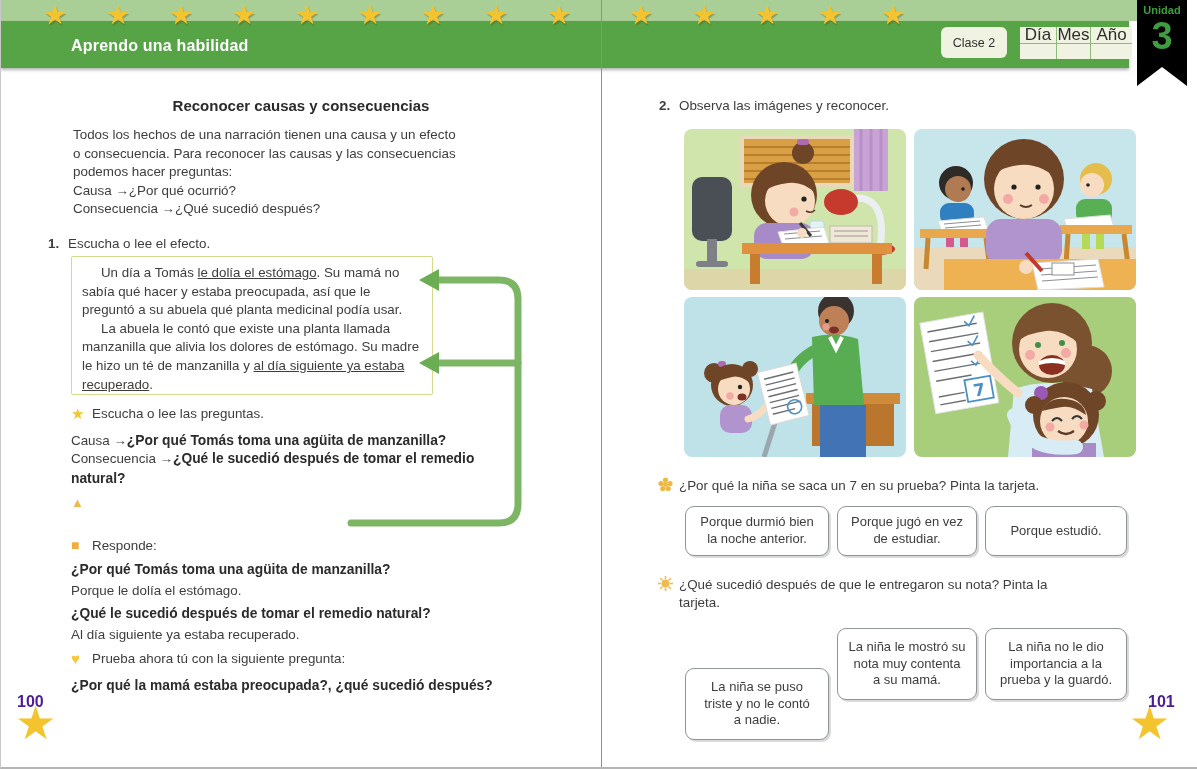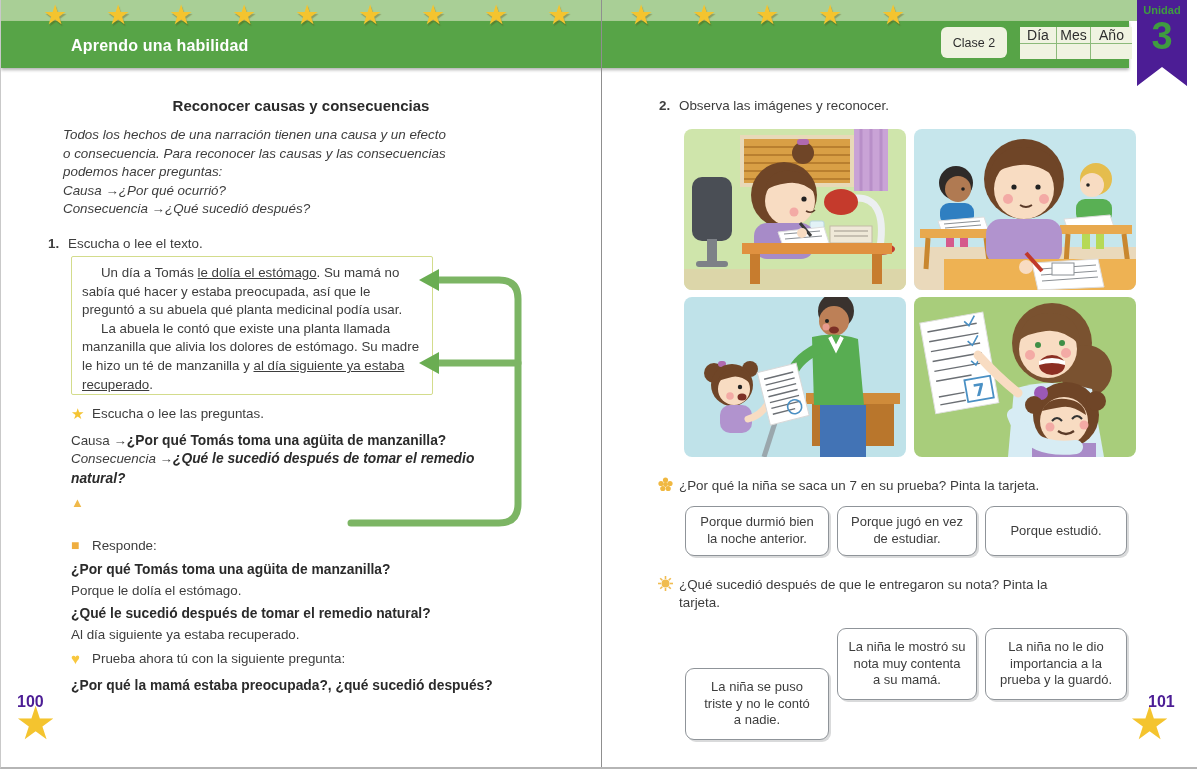--- a/index.html
+++ b/index.html
@@ -8,25 +8,25 @@
         border-left:1px solid #c9c9c9;border-bottom:2px solid #b5b5b5;box-sizing:border-box;}
   .abs{position:absolute;}
   
   .strip{left:0;top:0;width:1136px;height:21px;background:#a9cf96;}
   .bar{left:0;top:21px;width:1128px;height:47px;background:#57a447;box-shadow:0 2px 3px rgba(0,0,0,.3);}
   .hstar{top:2px;font-size:27px;line-height:27px;color:#f4c42f;text-shadow:1px 2px 1px rgba(90,70,10,.35);}
   .htitle{left:70px;top:37px;color:#fff;font-weight:bold;font-size:16px;letter-spacing:.2px;}
   .clase{left:940px;top:27px;width:66px;height:31px;background:#f0f3e1;border-radius:6px;
          display:flex;align-items:center;justify-content:center;font-size:12.5px;color:#2e2e2e;}
   .datetbl{left:1019px;top:27px;width:112px;height:32px;background:#f0f3e1;display:grid;
-           grid-template-columns:36px 34px 42px;grid-template-rows:16px 16px;font-size:14px;color:#2e2e2e;}
+           grid-template-columns:36px 34px 42px;grid-template-rows:16px 16px;font-size:17px;color:#2e2e2e;}
   .datetbl div{display:flex;align-items:center;justify-content:center;border-left:1px solid #8cba7a;border-top:1px solid #8cba7a;}
   .datetbl div:nth-child(1),.datetbl div:nth-child(2),.datetbl div:nth-child(3){border-top:none;}
   .datetbl div:nth-child(1),.datetbl div:nth-child(4){border-left:none;}
-  .ribbon{left:1136px;top:0;width:50px;height:86px;background:#4c1d95;
+  .ribbon{left:1136px;top:0;width:50px;height:86px;background:#000000;
           clip-path:polygon(0 0,100% 0,100% 100%,50% 78%,0 100%);text-align:center;
           box-shadow:0 2px 2px rgba(0,0,0,.25);}
   .ribbon .u{font-size:11px;font-weight:bold;color:#3f9c40;margin-top:4px;}
   .ribbon .n{font-size:38px;font-weight:bold;color:#3f9c40;line-height:1;margin-top:1px;}
   .divider{left:600px;top:0;width:1px;height:769px;background:#8f8f8f;}
   
   .preline{white-space:pre-line;}
   .heading{left:70px;top:97px;width:460px;text-align:center;font-weight:bold;font-size:15px;color:#2b2b2b;}
   .body13{font-size:13.4px;line-height:1.38;}
   .numitem{display:flex;font-size:13.4px;}
@@ -91,29 +91,29 @@
 
   <div class="abs ribbon">
     <div class="u">Unidad</div>
     <div class="n">3</div>
   </div>
 
   <div class="abs divider"></div>
 
   <div class="abs heading">Reconocer causas y consecuencias</div>
 
-  <div class="abs body13 preline" style="left:62px;top:126px;width:485px;font-style:italic;">Todos los hechos de una narración tienen una causa y un efecto
+  <div class="abs body13 preline" style="left:72px;top:126px;width:485px;">Todos los hechos de una narración tienen una causa y un efecto
 o consecuencia.  Para reconocer las causas y las consecuencias
 podemos hacer preguntas:
 Causa →¿Por qué ocurrió?
 Consecuencia →¿Qué sucedió después?</div>
 
   <div class="abs numitem" style="left:47px;top:236px;width:480px;">
     <span class="num">1.</span>
-    <span>Escucha o lee el texto.</span>
+    <span>Escucha o lee el efecto.</span>
   </div>
 
   <div class="abs storybox">
     <p><span>Un día a Tomás </span><span class="ul">le dolía el estómago</span><span>. Su mamá no sabía qué hacer y estaba preocupada, así que le preguntó a su abuela qué planta medicinal podía usar.</span></p>
     <p><span>La abuela le contó que existe una planta llamada manzanilla que alivia los dolores de estómago. Su madre le hizo un té de manzanilla y </span><span class="ul">al día siguiente ya estaba recuperado</span><span>.</span></p>
   </div>
 
   <svg class="abs" style="left:340px;top:258px;" width="205" height="278" viewBox="0 0 205 278">
     <path d="M 96 22 H 158 Q 177 22 177 41 V 246 Q 177 265 158 265 H 10" fill="none" stroke="#7cb564" stroke-width="7" stroke-linejoin="round" stroke-linecap="round"></path>
     <path d="M 96 105 H 177" fill="none" stroke="#7cb564" stroke-width="7" stroke-linecap="round"></path>
@@ -123,21 +123,21 @@
 
   <div class="abs bullline" style="left:70px;top:405px;width:470px;">
     <span class="bull star-b">★</span>
     <span>Escucha o lee las preguntas.</span>
   </div>
 
   <div class="abs body13" style="left:70px;top:431px;width:470px;">
     <span>Causa →</span><span class="boldq">¿Por qué Tomás toma una agüita de manzanilla?</span>
   </div>
 
-  <div class="abs body13" style="left:70px;top:449px;width:452px;font-style:italic;">
+  <div class="abs body13" style="left:70px;top:449px;width:452px;">
     <span>Consecuencia →</span><span class="boldq">¿Qué le sucedió después de tomar el remedio natural?</span>
   </div>
 
   <div class="abs bullline" style="left:70px;top:494px;width:480px;">
     <span class="bull tri-b">▲</span>
   </div>
 
   <div class="abs bullline" style="left:70px;top:537px;width:470px;">
     <span class="bull sq-b">■</span>
     <span>Responde:</span>

